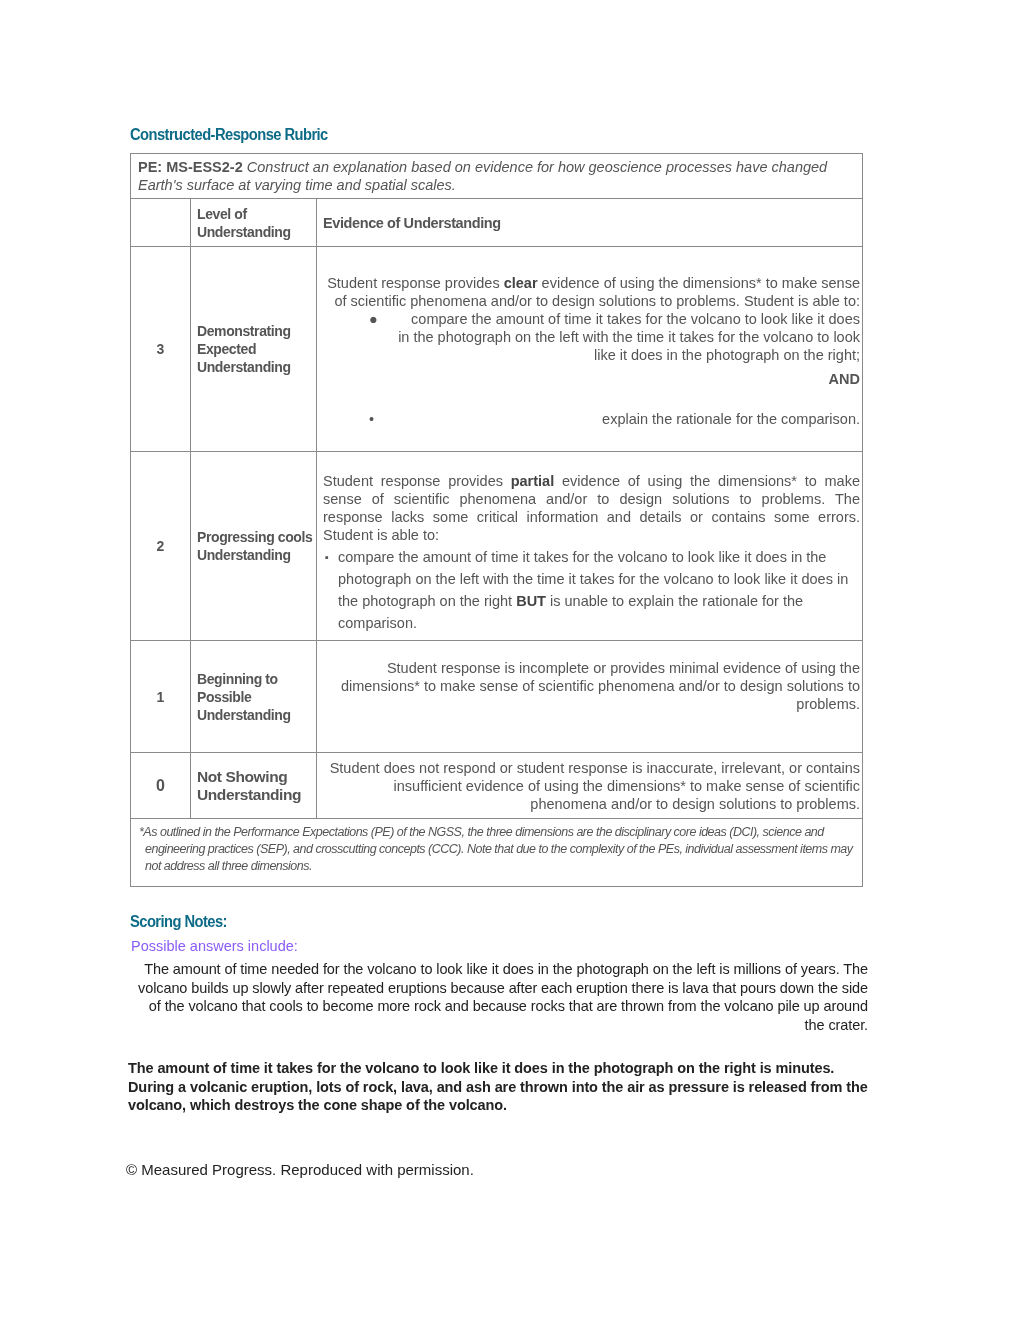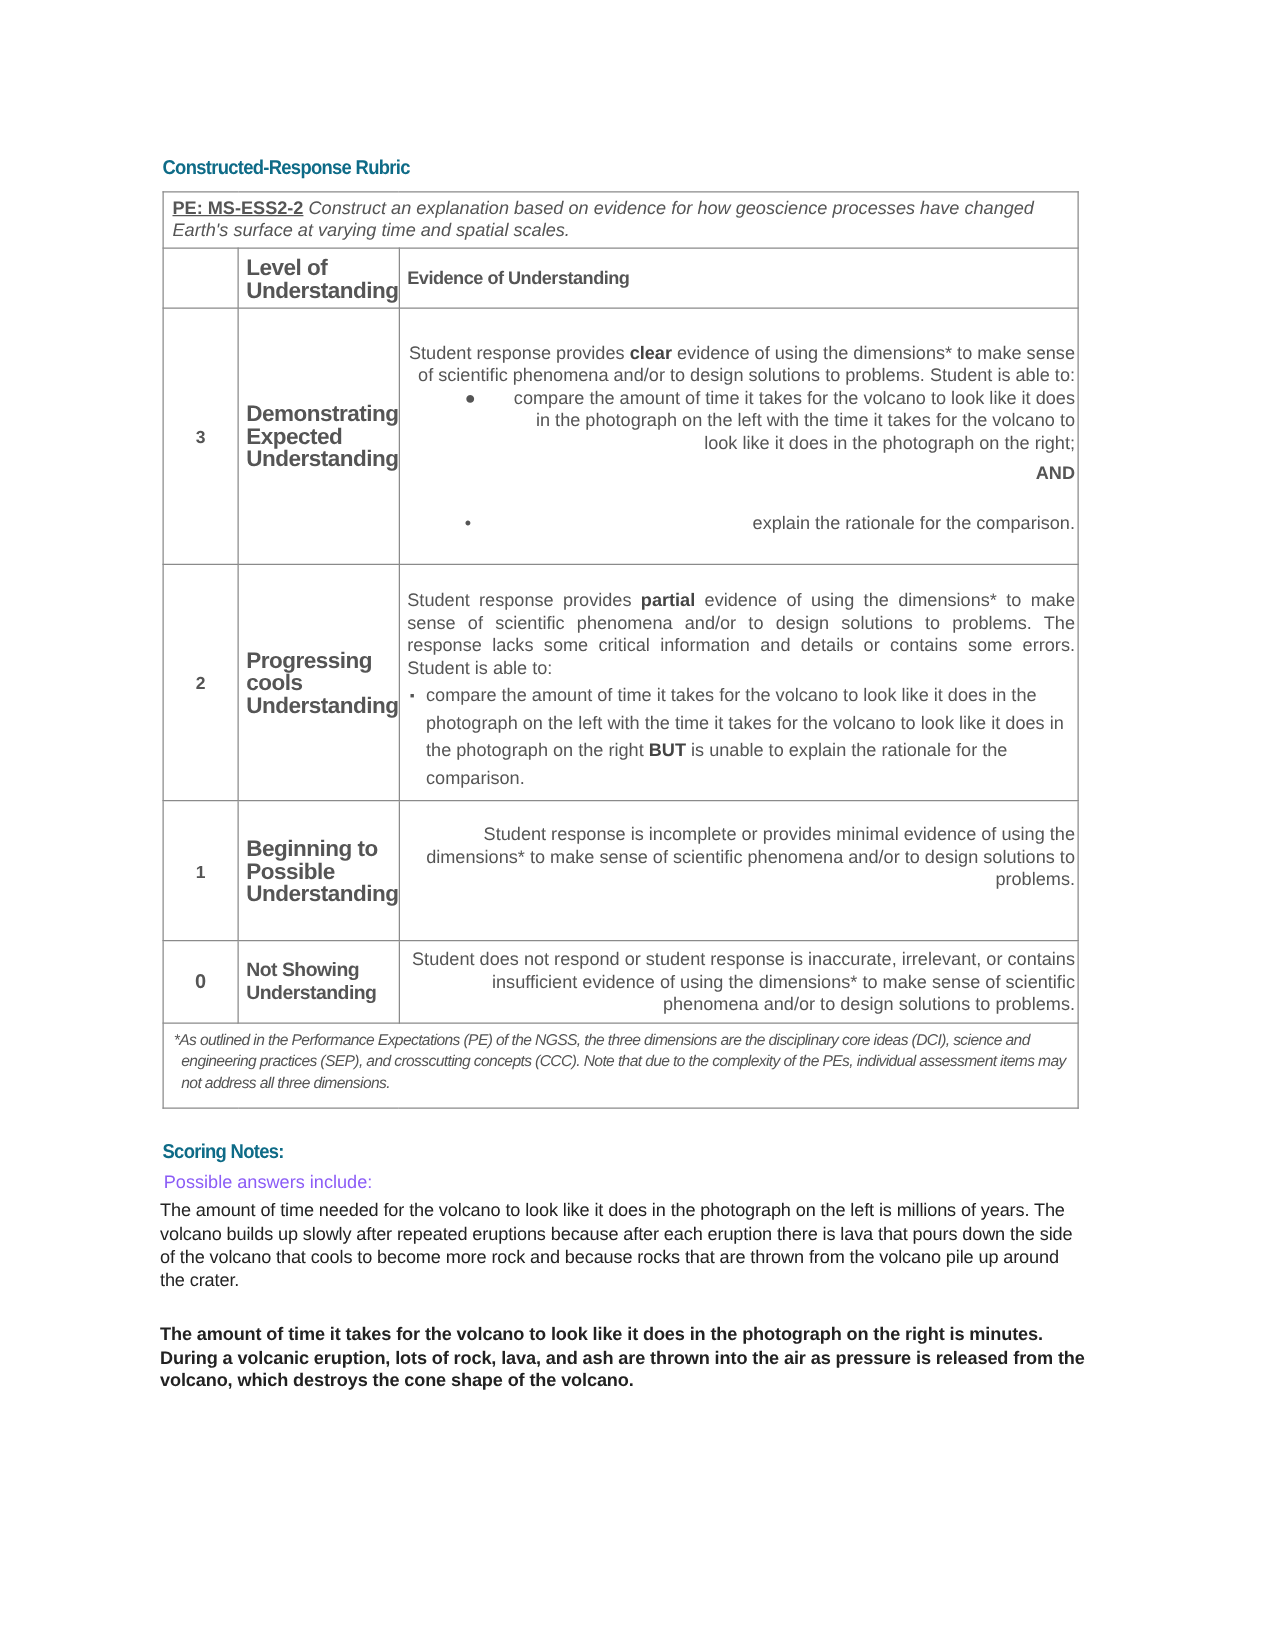--- a/index.html
+++ b/index.html
@@ -9,41 +9,41 @@
     position: absolute; color: #0e6b87; font-weight: bold; font-size: 16px;
     letter-spacing: -0.6px; transform: scaleX(0.92); transform-origin: left center;
   }
   .rubric-title { left: 130px; top: 126px; }
   table.rubric {
     position: absolute; left: 130px; top: 153px; width: 733px;
     border-collapse: collapse; font-size: 14.5px; color: #555555;
   }
   table.rubric td { border: 1px solid #8a8a8a; vertical-align: middle; padding: 0; }
   .pe-cell { padding: 4px 7px 4px 7px !important; line-height: 18px; height: 36px; }
-  .pe-code { font-weight: bold; text-decoration: underline; }
+  .pe-code { font-weight: bold; }
   .pe-text { font-style: italic; }
   .score-col { width: 59px; text-align: center; font-weight: bold; font-size: 14px; }
-  .level-col { width: 119px; padding-left: 6px !important; font-weight: bold; font-size: 18px; line-height: 18px; letter-spacing: -0.4px; }
+  .level-col { width: 119px; padding-left: 6px !important; font-weight: bold; font-size: 14px; line-height: 18px; letter-spacing: -0.4px; }
   .evidence-col { padding: 0 2px 0 6px !important; line-height: 18px; }
   .hdr-evidence { font-weight: bold; letter-spacing: -0.4px; }
   .ev-text { font-size: 14.5px; text-align: right; }
   .ev-text b { color: #444; }
   ul.ev-list { list-style: none; margin: 0; padding: 0; }
   ul.ev-list li { position: relative; }
   .r3 ul.ev-list li { padding-left: 75px; line-height: 18px; }
   .r3 ul.ev-list li .bullet { position: absolute; left: 46px; top: 0; }
   .and-label { padding-left: 78px; font-weight: bold; margin: 6px 0 22px 0; }
   .r2 ul.ev-list li { padding-left: 15px; line-height: 22px; margin-top: 2px; }
   .r2 ul.ev-list li .bullet { position: absolute; left: 2px; top: 0; font-size: 11px; }
   .footnote-cell { padding: 5px 8px 10px 8px !important; font-style: italic; font-size: 12.5px; line-height: 17px; letter-spacing: -0.5px; vertical-align: top !important; }
   .footnote-inner { padding-left: 6px; text-indent: -6px; }
   .notes-title { left: 130px; top: 913px; }
   .notes-intro { position: absolute; left: 131px; top: 938px; font-size: 14.5px; color: #8b5cf6; }
   .answer { position: absolute; left: 128px; width: 740px; font-size: 14.5px; line-height: 18.5px; color: #222; letter-spacing: -0.1px; }
-  .answer-1 { top: 960px; }
+  .answer-1 { top: 960px; text-align: right; }
   .answer-2 { top: 1059px; font-weight: bold; }
   .copyright { position: absolute; left: 126px; top: 1161px; font-size: 15px; color: #222; }
 </style>
 </head>
 <body>
 
 <div class="page">
 
   <div class="heading rubric-title">Constructed-Response Rubric</div>
 
@@ -104,13 +104,14 @@
       </td>
     </tr>
   </tbody>
     </table>
 
   <div class="heading notes-title">Scoring Notes:</div>
   <div class="notes-intro">Possible answers include:</div>
   <div class="answer answer-1">The amount of time needed for the volcano to look like it does in the photograph on the left is millions of years. The volcano builds up slowly after repeated eruptions because after each eruption there is lava that pours down the side of the volcano that cools to become more rock and because rocks that are thrown from the volcano pile up around the crater.</div>
   <div class="answer answer-2">The amount of time it takes for the volcano to look like it does in the photograph on the right is minutes. During a volcanic eruption, lots of rock, lava, and ash are thrown into the air as pressure is released from the volcano, which destroys the cone shape of the volcano.</div>
 
+  <div class="copyright">© Measured Progress. Reproduced with permission.</div>
 </div>
 
 </body></html>

